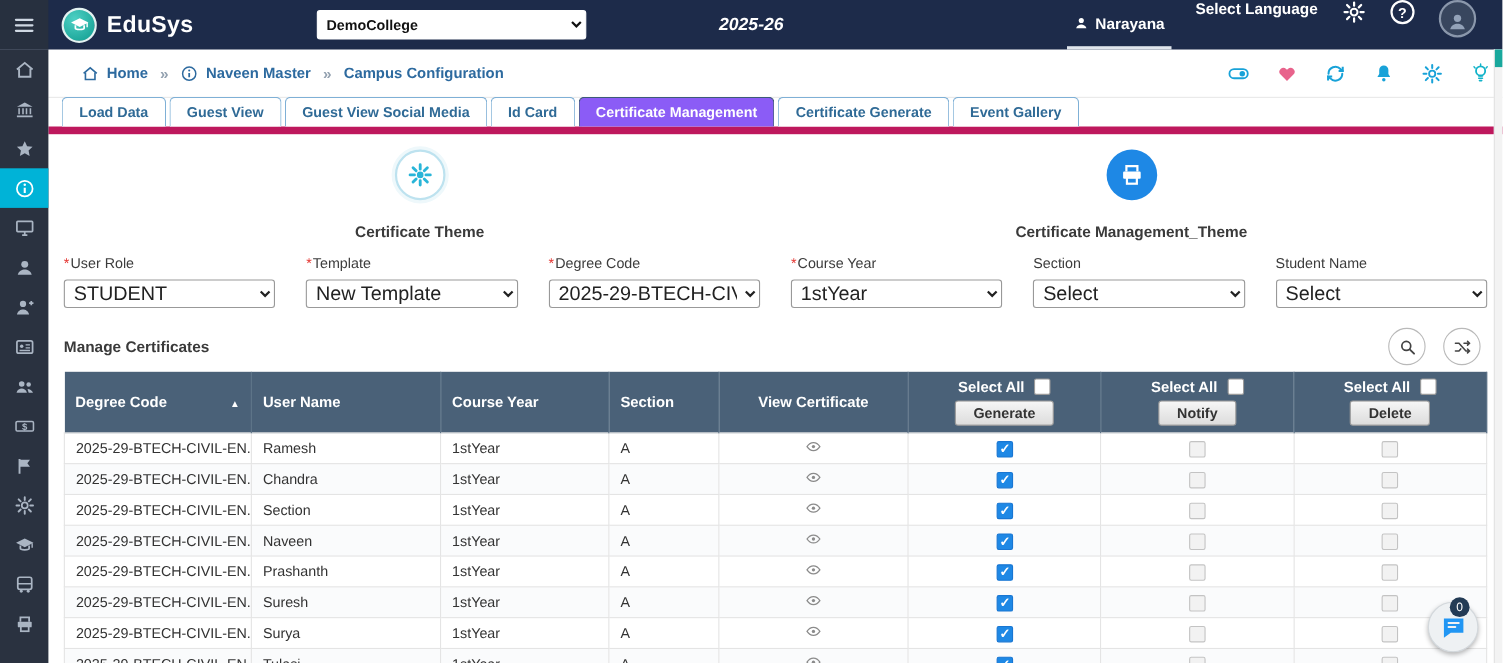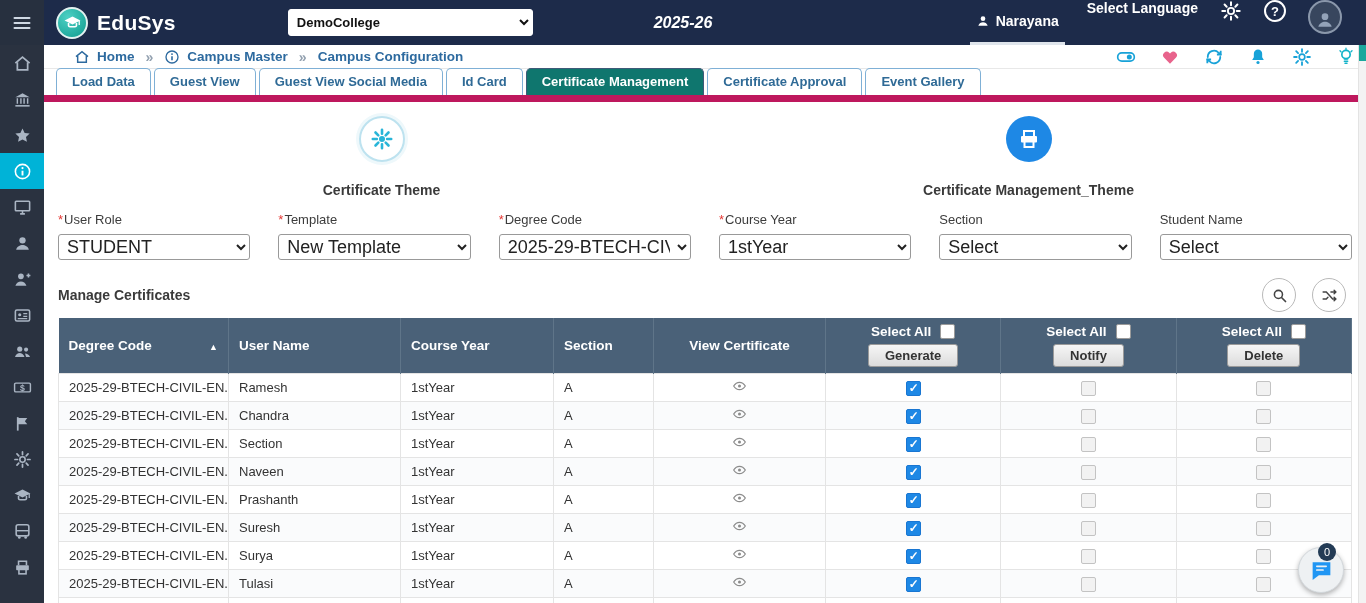--- a/index.html
+++ b/index.html
@@ -27,33 +27,33 @@
   .avatar .icon{width:20px;height:20px;margin-top:6px}
 
   
   .sidebar{position:absolute;top:45px;left:0;bottom:0;width:44px;background:#2a3240;z-index:5;display:flex;flex-direction:column}
   .side-item{height:36px;display:flex;align-items:center;justify-content:center;color:#aab5c3;cursor:pointer}
   .side-item .icon{width:19px;height:19px}
   .side-item.active{background:#00b3d7;color:#fff}
 
   
   .main{position:absolute;left:44px;top:45px;right:0;bottom:0;background:#fff}
-  .breadcrumb-bar{height:24px;background:#fff;border-bottom:1px solid #e8e8e8;display:flex;align-items:center;padding:0 10px 0 30px}
+  .breadcrumb-bar{height:44px;background:#fff;border-bottom:1px solid #e8e8e8;display:flex;align-items:center;padding:0 10px 0 30px}
   .crumb{display:flex;align-items:center;gap:7px;color:#2d6a9f;font-weight:bold;font-size:13.5px;cursor:pointer}
   .crumb.current{cursor:default}
   .crumb .icon{width:16px;height:16px}
   .crumb-sep{color:#93a1b0;margin:0 11px;font-weight:bold;font-size:14px}
   .bc-icons{margin-left:auto;display:flex;align-items:center;gap:24px}
   .bc-icons .icon{width:20px;height:20px;color:#18a2d8;cursor:pointer}
   .bc-icons .icon.tint-pink{color:#e8638c}
   .bc-icons .icon.tint-teal{color:#12b3c9}
 
   .tab-bar{display:flex;gap:3px;padding:6px 0 0 12px;border-bottom:7px solid #be185d;height:33px;align-items:flex-end}
   .tab{border:1px solid #7fb0d6;border-bottom:none;border-radius:5px 5px 0 0;padding:5px 15px 6px;font-size:13px;font-weight:bold;color:#2f6a96;background:#fff;cursor:pointer;white-space:nowrap}
-  .tab.active{background:#0f766e;color:#fff;border-color:#3e5a78}
+  .tab.active{background:#8b5cf6;color:#fff;border-color:#3e5a78}
 
   .content{padding:14px 14px 0 14px}
   .themes{display:flex}
   .theme{flex:1;display:flex;flex-direction:column;align-items:center}
   .theme-circle{width:46px;height:46px;border-radius:50%;display:flex;align-items:center;justify-content:center}
   .theme-circle.outline{background:#fff;border:2px solid #bde2ef;color:#29b5d8;box-shadow:0 0 0 3px #eef8fb}
   .theme-circle.solid{background:#1e88e5;color:#fff}
   .theme-circle .icon{width:24px;height:24px}
   .theme-label{margin-top:20px;font-size:14px;font-weight:bold;color:#3a3a3a}
 
@@ -292,21 +292,21 @@
       </div>
       <span class="crumb-sep">»</span>
       <div class="crumb">
         <span class="icon">
             <svg viewBox="0 0 24 24">
               <circle cx="12" cy="12" r="9" fill="none" stroke="currentColor" stroke-width="2"></circle>
               <path d="M12 11v6" stroke="currentColor" stroke-width="2.4"></path>
               <circle cx="12" cy="7.6" r="1.4" fill="currentColor"></circle>
             </svg>
           </span>
-        <span>Campus Master</span>
+        <span>Naveen Master</span>
       </div>
       <span class="crumb-sep">»</span>
       <div class="crumb current">
         <span>Campus Configuration</span>
       </div>
       <div class="bc-icons">
           <span class="icon">
             <svg viewBox="0 0 24 24">
               <rect x="2" y="7" width="20" height="10" rx="5" fill="none" stroke="currentColor" stroke-width="2"></rect>
               <circle cx="16" cy="12" r="3" fill="currentColor"></circle>
@@ -344,21 +344,21 @@
           </span>
         </div>
     </div>
 
     <div class="tab-bar">
         <div class="tab">Load Data</div>
         <div class="tab">Guest View</div>
         <div class="tab">Guest View Social Media</div>
         <div class="tab">Id Card</div>
         <div class="tab active">Certificate Management</div>
-        <div class="tab">Certificate Approval</div>
+        <div class="tab">Certificate Generate</div>
         <div class="tab">Event Gallery</div>
       </div>
 
     <div class="content">
 
       <div class="themes">
         <div class="theme">
           <div class="theme-circle outline">
             <span class="icon">
                 <svg viewBox="0 0 24 24">

